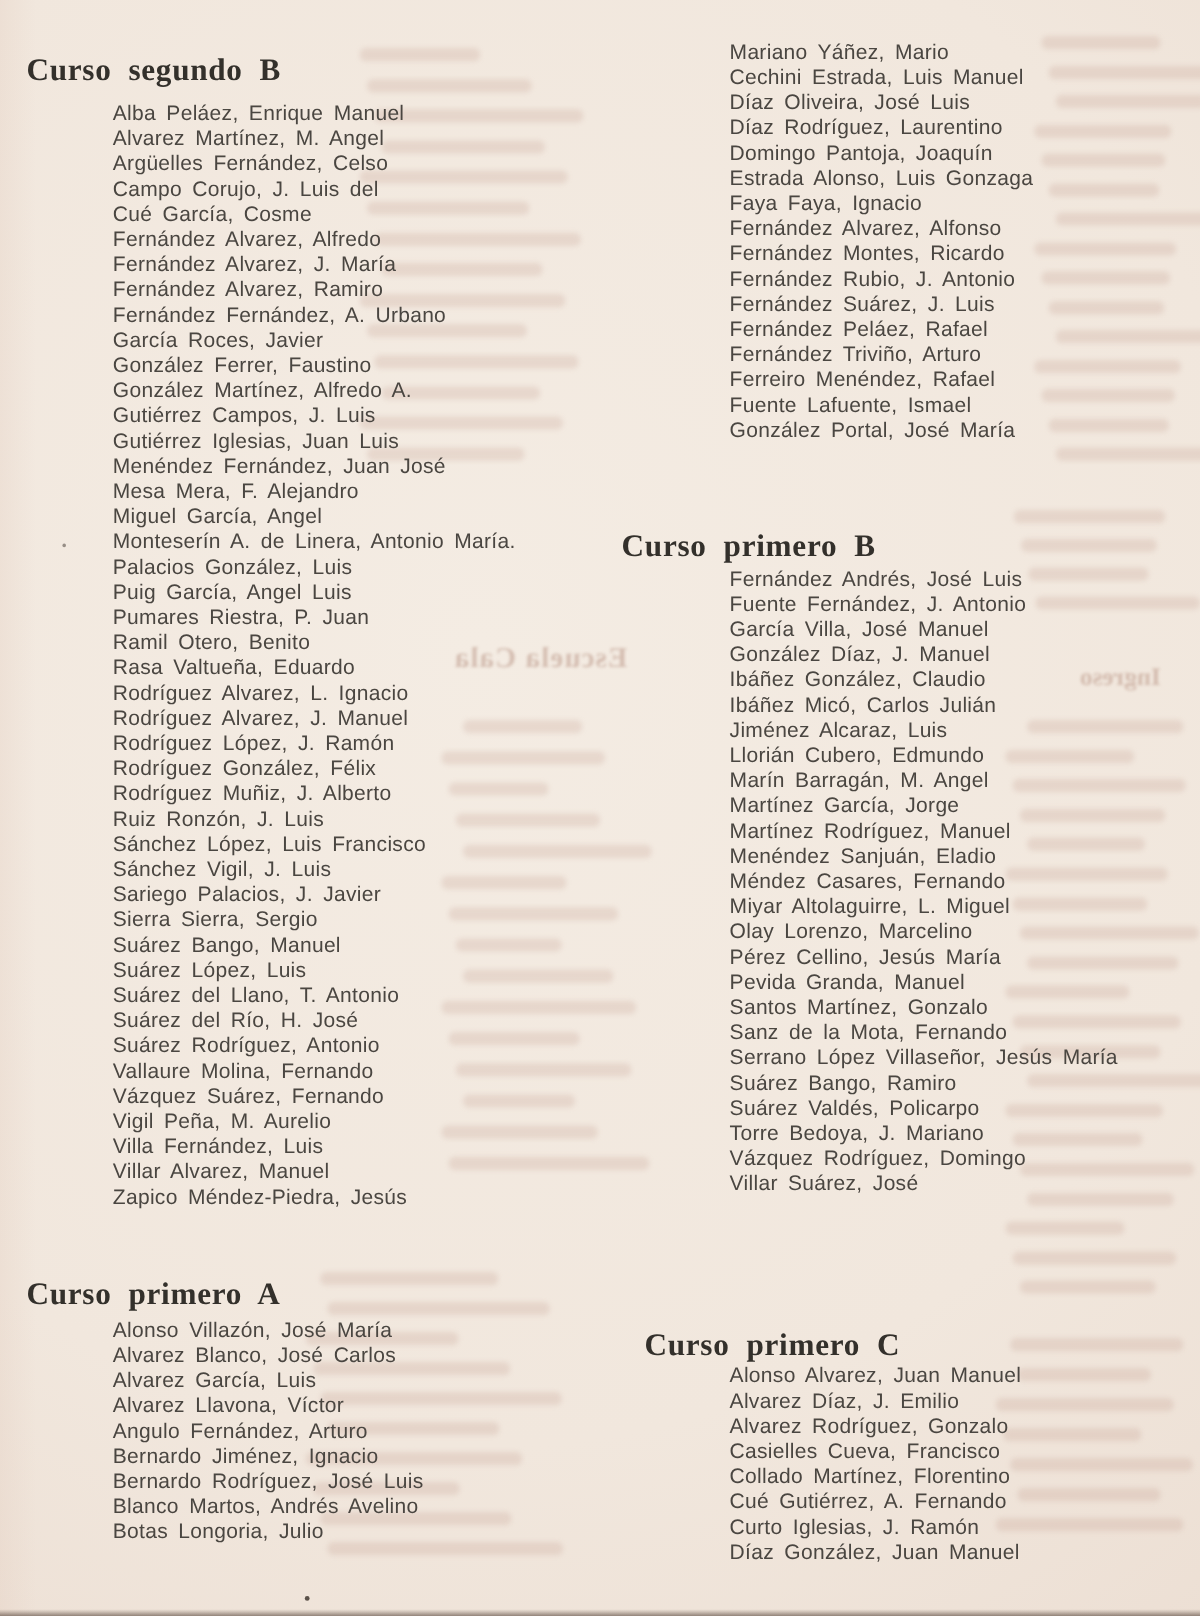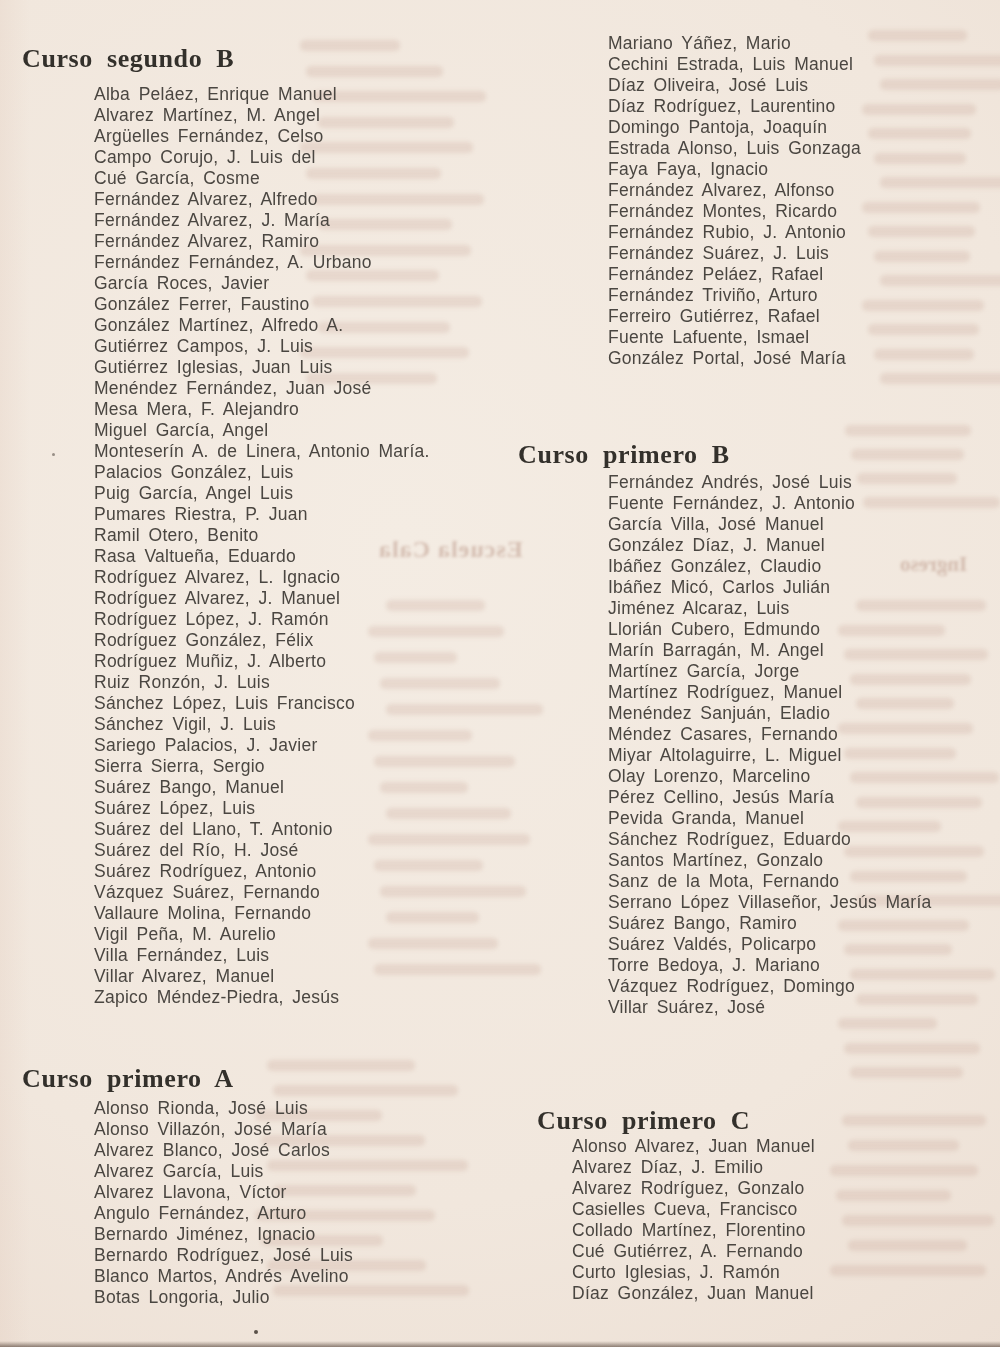--- a/index.html
+++ b/index.html
@@ -196,31 +196,30 @@
       <li class="name-line">Ruiz Ronzón, J. Luis</li>
       <li class="name-line">Sánchez López, Luis Francisco</li>
       <li class="name-line">Sánchez Vigil, J. Luis</li>
       <li class="name-line">Sariego Palacios, J. Javier</li>
       <li class="name-line">Sierra Sierra, Sergio</li>
       <li class="name-line">Suárez Bango, Manuel</li>
       <li class="name-line">Suárez López, Luis</li>
       <li class="name-line">Suárez del Llano, T. Antonio</li>
       <li class="name-line">Suárez del Río, H. José</li>
       <li class="name-line">Suárez Rodríguez, Antonio</li>
+      <li class="name-line">Vallaure Molina, Fernando</li>
       <li class="name-line">Vázquez Suárez, Fernando</li>
-      <li class="name-line">Vallaure Molina, Fernando</li>
       <li class="name-line">Vigil Peña, M. Aurelio</li>
       <li class="name-line">Villa Fernández, Luis</li>
       <li class="name-line">Villar Alvarez, Manuel</li>
       <li class="name-line">Zapico Méndez-Piedra, Jesús</li>
     </ul>
 
   <h2 class="heading" style="left:22px; top:1042px;">Curso primero A</h2>
   <ul class="roster" style="left:94px; top:1098px;">
-      <li class="name-line">Alonso Rionda, José Luis</li>
       <li class="name-line">Alonso Villazón, José María</li>
       <li class="name-line">Alvarez Blanco, José Carlos</li>
       <li class="name-line">Alvarez García, Luis</li>
       <li class="name-line">Alvarez Llavona, Víctor</li>
       <li class="name-line">Angulo Fernández, Arturo</li>
       <li class="name-line">Bernardo Jiménez, Ignacio</li>
       <li class="name-line">Bernardo Rodríguez, José Luis</li>
       <li class="name-line">Blanco Martos, Andrés Avelino</li>
       <li class="name-line">Botas Longoria, Julio</li>
     </ul>
@@ -232,21 +231,21 @@
       <li class="name-line">Díaz Rodríguez, Laurentino</li>
       <li class="name-line">Domingo Pantoja, Joaquín</li>
       <li class="name-line">Estrada Alonso, Luis Gonzaga</li>
       <li class="name-line">Faya Faya, Ignacio</li>
       <li class="name-line">Fernández Alvarez, Alfonso</li>
       <li class="name-line">Fernández Montes, Ricardo</li>
       <li class="name-line">Fernández Rubio, J. Antonio</li>
       <li class="name-line">Fernández Suárez, J. Luis</li>
       <li class="name-line">Fernández Peláez, Rafael</li>
       <li class="name-line">Fernández Triviño, Arturo</li>
-      <li class="name-line">Ferreiro Gutiérrez, Rafael</li>
+      <li class="name-line">Ferreiro Menéndez, Rafael</li>
       <li class="name-line">Fuente Lafuente, Ismael</li>
       <li class="name-line">González Portal, José María</li>
     </ul>
 
   <h2 class="heading" style="left:518px; top:418px;">Curso primero B</h2>
   <ul class="roster" style="left:608px; top:472px;">
       <li class="name-line">Fernández Andrés, José Luis</li>
       <li class="name-line">Fuente Fernández, J. Antonio</li>
       <li class="name-line">García Villa, José Manuel</li>
       <li class="name-line">González Díaz, J. Manuel</li>
@@ -256,33 +255,32 @@
       <li class="name-line">Llorián Cubero, Edmundo</li>
       <li class="name-line">Marín Barragán, M. Angel</li>
       <li class="name-line">Martínez García, Jorge</li>
       <li class="name-line">Martínez Rodríguez, Manuel</li>
       <li class="name-line">Menéndez Sanjuán, Eladio</li>
       <li class="name-line">Méndez Casares, Fernando</li>
       <li class="name-line">Miyar Altolaguirre, L. Miguel</li>
       <li class="name-line">Olay Lorenzo, Marcelino</li>
       <li class="name-line">Pérez Cellino, Jesús María</li>
       <li class="name-line">Pevida Granda, Manuel</li>
-      <li class="name-line">Sánchez Rodríguez, Eduardo</li>
       <li class="name-line">Santos Martínez, Gonzalo</li>
       <li class="name-line">Sanz de la Mota, Fernando</li>
       <li class="name-line">Serrano López Villaseñor, Jesús María</li>
       <li class="name-line">Suárez Bango, Ramiro</li>
       <li class="name-line">Suárez Valdés, Policarpo</li>
       <li class="name-line">Torre Bedoya, J. Mariano</li>
       <li class="name-line">Vázquez Rodríguez, Domingo</li>
       <li class="name-line">Villar Suárez, José</li>
     </ul>
 
   <h2 class="heading" style="left:537px; top:1084px;">Curso primero C</h2>
-  <ul class="roster" style="left:572px; top:1136px;">
+  <ul class="roster" style="left:608px; top:1136px;">
       <li class="name-line">Alonso Alvarez, Juan Manuel</li>
       <li class="name-line">Alvarez Díaz, J. Emilio</li>
       <li class="name-line">Alvarez Rodríguez, Gonzalo</li>
       <li class="name-line">Casielles Cueva, Francisco</li>
       <li class="name-line">Collado Martínez, Florentino</li>
       <li class="name-line">Cué Gutiérrez, A. Fernando</li>
       <li class="name-line">Curto Iglesias, J. Ramón</li>
       <li class="name-line">Díaz González, Juan Manuel</li>
     </ul>
 

